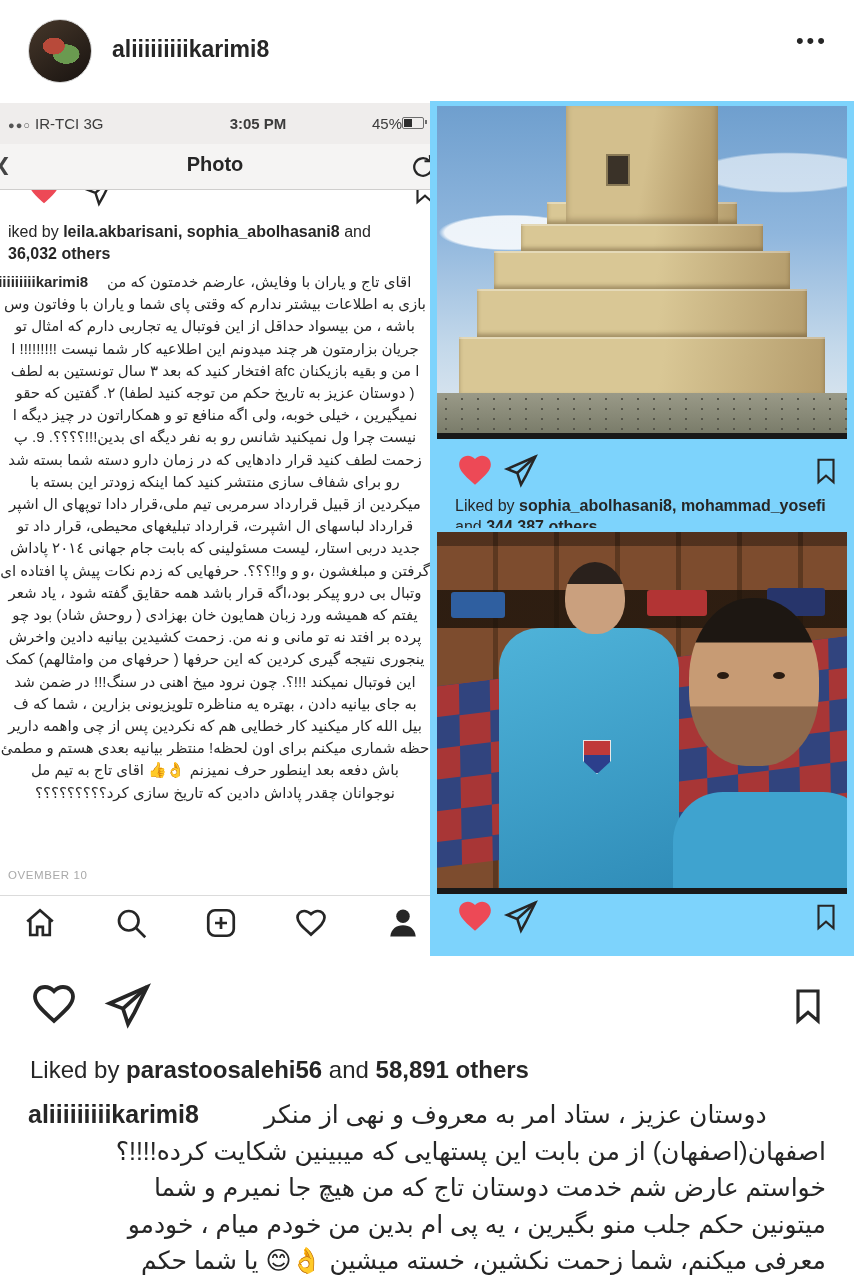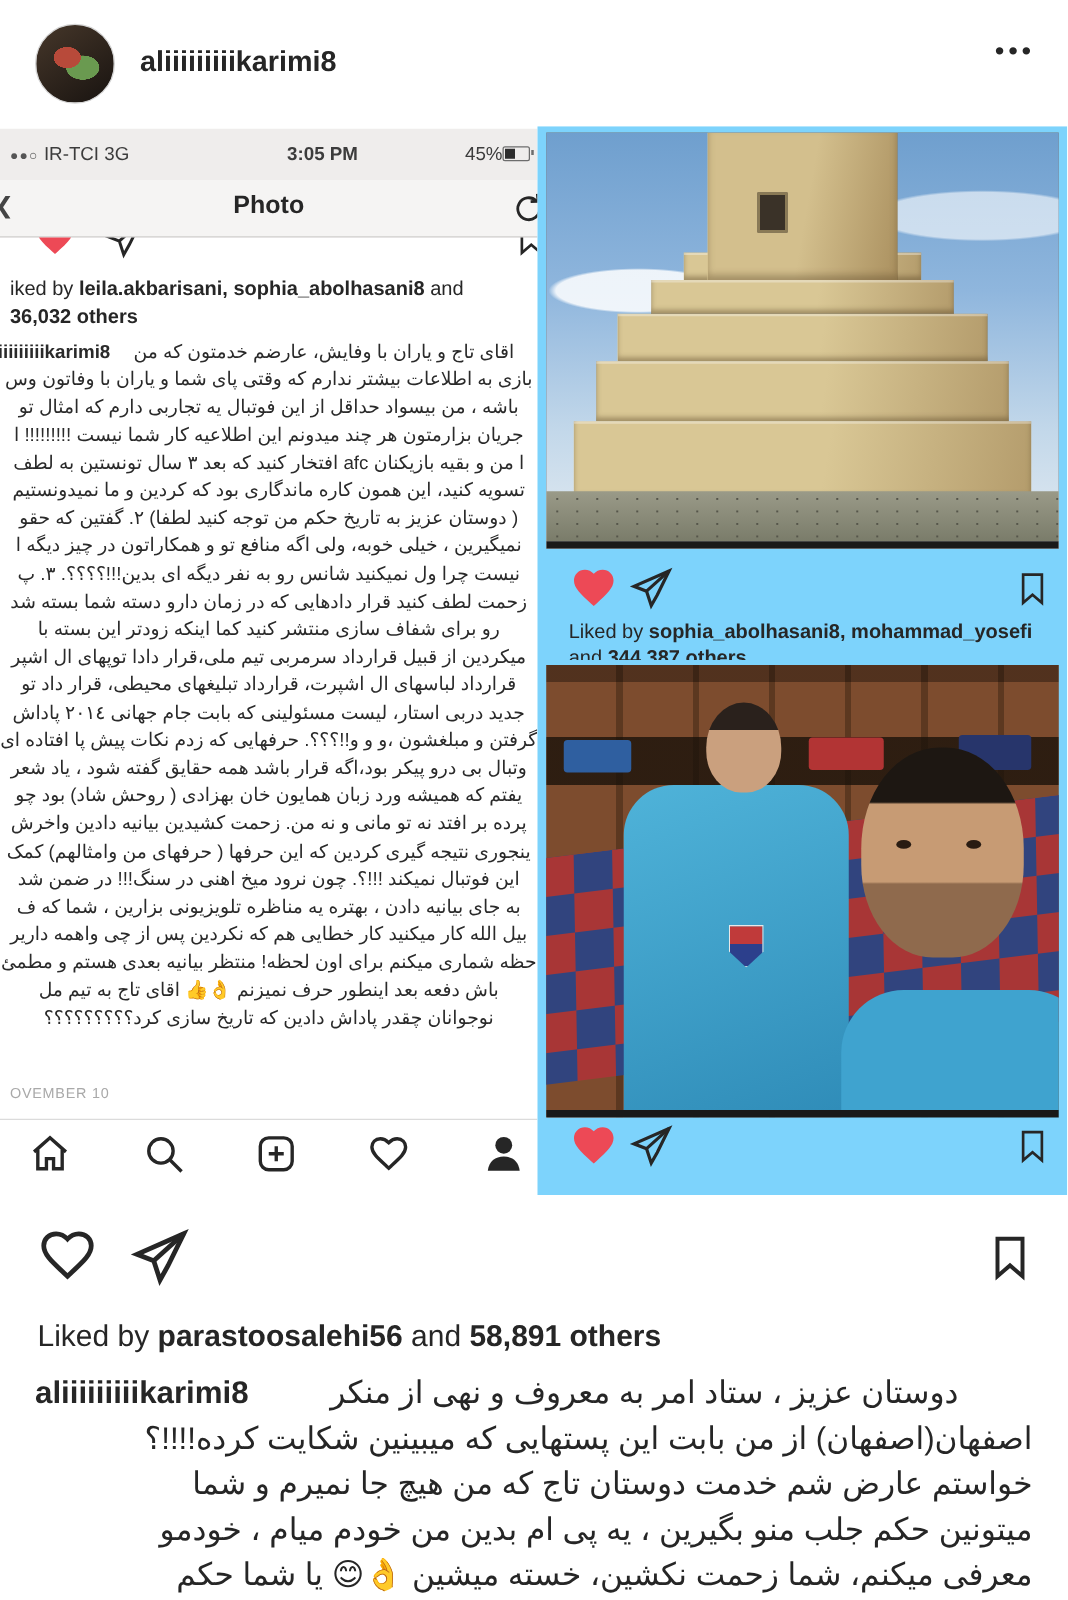--- a/index.html
+++ b/index.html
@@ -179,24 +179,23 @@
 
       <div class="sh-body">
         <div class="ph-line ph-first">
           <span class="u">liiiiiiiiikarimi8</span>
           <span class="t">اقای تاج و یاران با وفایش، عارضم خدمتون که من</span>
         </div>
         <div class="ph-line">بازی به اطلاعات بیشتر ندارم که وقتی پای شما و یاران با وفاتون وس</div>
         <div class="ph-line">باشه ، من بیسواد حداقل از این فوتبال یه تجاربی دارم که امثال تو</div>
         <div class="ph-line">جریان بزارمتون هر چند میدونم این اطلاعیه کار شما نیست !!!!!!!!! ا</div>
         <div class="ph-line">ا من و بقیه بازیکنان afc افتخار کنید که بعد ۳ سال تونستین به لطف</div>
-        <div class="ph-line">تسویه کنید، این همون کاره ماندگاری بود که کردین و ما نمیدونستیم</div>
         <div class="ph-line">( دوستان عزیز به تاریخ حکم من توجه کنید لطفا) ۲. گفتین که حقو</div>
         <div class="ph-line">نمیگیرین ، خیلی خوبه، ولی اگه منافع تو و همکاراتون در چیز دیگه ا</div>
-        <div class="ph-line">نیست چرا ول نمیکنید شانس رو به نفر دیگه ای بدین!!!؟؟؟؟. ۳. پ</div>
+        <div class="ph-line">نیست چرا ول نمیکنید شانس رو به نفر دیگه ای بدین!!!؟؟؟؟. 9. پ</div>
         <div class="ph-line">زحمت لطف کنید قرار دادهایی که در زمان دارو دسته شما بسته شد</div>
         <div class="ph-line">رو برای شفاف سازی منتشر کنید کما اینکه زودتر این بسته با</div>
         <div class="ph-line">میکردین از قبیل قرارداد سرمربی تیم ملی،قرار دادا توپهای ال اشپر</div>
         <div class="ph-line">قرارداد لباسهای ال اشپرت، قرارداد تبلیغهای محیطی، قرار داد تو</div>
         <div class="ph-line">جدید دربی استار، لیست مسئولینی که بابت جام جهانی ۲۰۱٤ پاداش</div>
         <div class="ph-line">گرفتن و مبلغشون ،و و و!!؟؟؟. حرفهایی که زدم نکات پیش پا افتاده ای</div>
         <div class="ph-line">وتبال بی درو پیکر بود،اگه قرار باشد همه حقایق گفته شود ، یاد شعر</div>
         <div class="ph-line">یفتم که همیشه ورد زبان همایون خان بهزادی ( روحش شاد) بود چو</div>
         <div class="ph-line">پرده بر افتد نه تو مانی و نه من. زحمت کشیدین بیانیه دادین واخرش</div>
         <div class="ph-line">ینجوری نتیجه گیری کردین که این حرفها ( حرفهای من وامثالهم) کمک</div>

